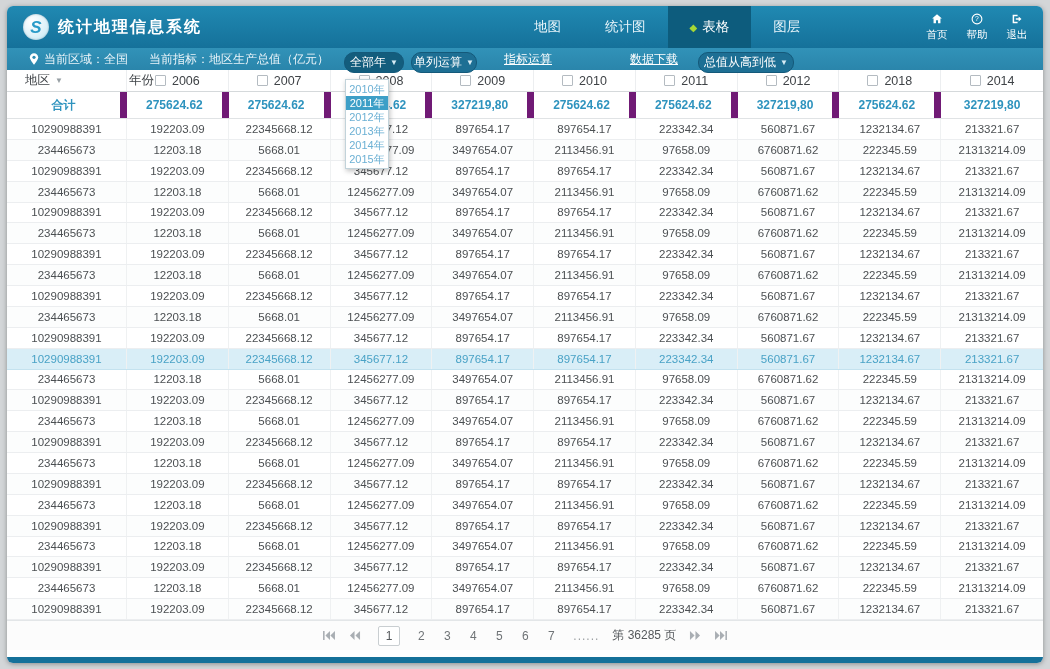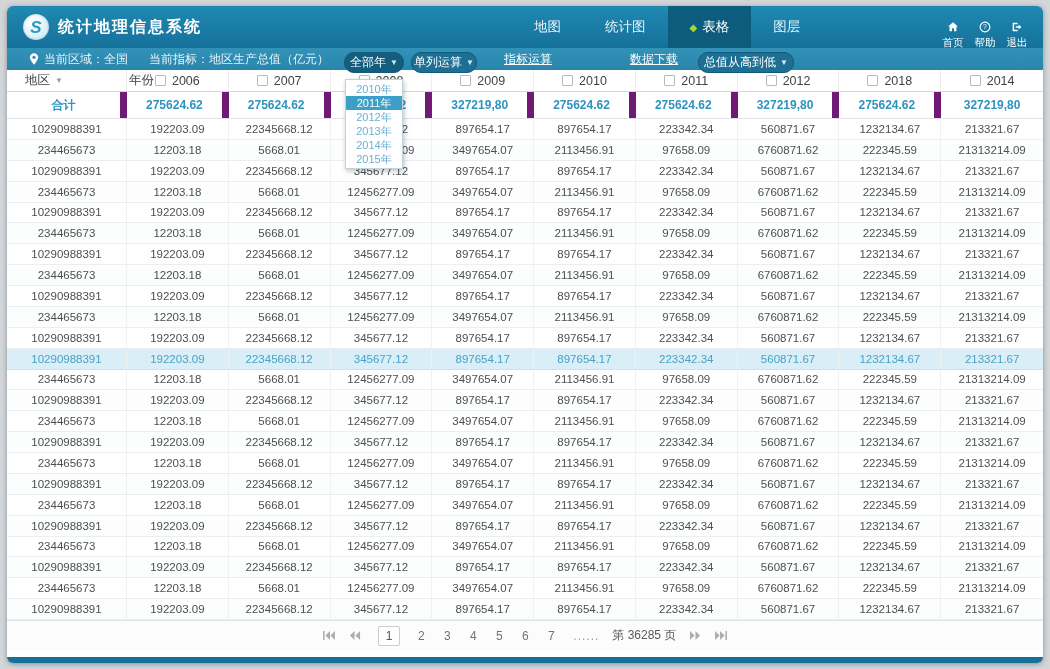--- a/index.html
+++ b/index.html
@@ -10,21 +10,21 @@
   
   .topbar{height:42px;background:linear-gradient(180deg,#2089b2,#15719a);position:relative;display:flex;align-items:center;flex:none;z-index:20}
   .brand{display:flex;align-items:center;gap:9px;padding-left:16px}
   .logo{width:26px;height:26px;border-radius:50%;background:radial-gradient(circle at 35% 30%,#ffffff,#dff2f9 55%,#bfe6f2);display:flex;align-items:center;justify-content:center;box-shadow:inset 0 0 2px rgba(0,60,90,.4)}
   .logo-s{font-weight:bold;font-style:italic;font-size:17px;color:#2a9bc8;line-height:1}
   .app-title{color:#fff;font-size:16px;font-weight:bold;letter-spacing:2px}
   .main-nav{position:absolute;left:505px;top:0;height:100%;display:flex;align-items:stretch}
   .nav-item{display:flex;align-items:center;padding:4px 22px;color:#e9f5fa;font-size:13.5px;cursor:pointer}
   .nav-item.active{background:#0d5c7d;color:#fff}
   .diamond{color:#a6d735;font-size:10px;margin-right:5px}
-  .quick-links{position:absolute;right:10px;top:8px;height:100%;display:flex;}
+  .quick-links{position:absolute;right:10px;top:0;height:100%;display:flex;gap:8px}
   .qlink{width:32px;display:flex;flex-direction:column;align-items:center;justify-content:center;gap:2px;color:#fff;font-size:10.5px;cursor:pointer}
   .qicon{height:13px;display:flex;align-items:center}
 
   
   .toolbar{height:22px;background:linear-gradient(180deg,#3192b8,#2a85ab);position:relative;flex:none;z-index:15}
   .tb-item{position:absolute;top:0;height:100%;display:flex;align-items:center;gap:5px;color:#eaf4f9;font-size:12px}
   .tb-region{left:22px}
   .tb-indicator{left:142px}
   .tb-btn{position:absolute;top:4px;height:21px;background:#1d6f94;border:1px solid #14597a;border-radius:10px;color:#fff;font-size:12px;display:flex;align-items:center;justify-content:center;gap:4px;cursor:pointer;font-family:inherit}
   .btn-year{left:337px;width:60px}
@@ -52,21 +52,21 @@
   .tcell:last-child{border-right:none}
   .tbody{flex:none}
   .row{height:20.875px;display:grid;grid-template-columns:120px repeat(9,1fr);border-bottom:1px solid #eceef0;background:#fff;cursor:pointer}
   .row:nth-child(even){background:#fcfdfd}
   .cell{display:flex;align-items:center;justify-content:center;font-size:11.5px;color:#4b4f52;border-right:1px solid #eff1f2;overflow:hidden;white-space:nowrap}
   .cell:last-child{border-right:none}
   .row.highlight{background:#d9eef7;border-bottom:1px solid #c4e2ef}
   .row.highlight .cell{color:#49a2c6}
 
   
-  .dropdown{position:absolute;left:338px;top:73px;width:58px;background:#fff;border:1px solid #c2d3da;box-shadow:1px 2px 5px rgba(0,0,0,.25);z-index:100;padding:2px 0}
+  .dropdown{position:absolute;left:338px;top:73px;width:44px;background:#fff;border:1px solid #c2d3da;box-shadow:1px 2px 5px rgba(0,0,0,.25);z-index:100;padding:2px 0}
   .dd-item{height:14px;line-height:14px;text-align:center;font-size:11px;color:#6bb0d4;cursor:pointer}
   .dd-item.selected{background:#3d9fc7;color:#fff}
 
   
   .pagination{height:30px;flex:none;display:flex;align-items:center;justify-content:center;gap:13px;background:#fcfcfc;border-top:1px solid #e3e6e8;font-size:12px;color:#75797c}
   .pg-btn{display:flex;align-items:center;cursor:pointer}
   .pages{display:flex;align-items:center;gap:16px;margin:0 4px}
   .page-num{min-width:10px;text-align:center;color:#6f7376;cursor:pointer}
   .page-num.active{border:1px solid #c9ced1;border-radius:2px;background:#fff;padding:2px 7px;color:#55595c}
   .ellipsis{letter-spacing:1px;color:#9b9fa2}

